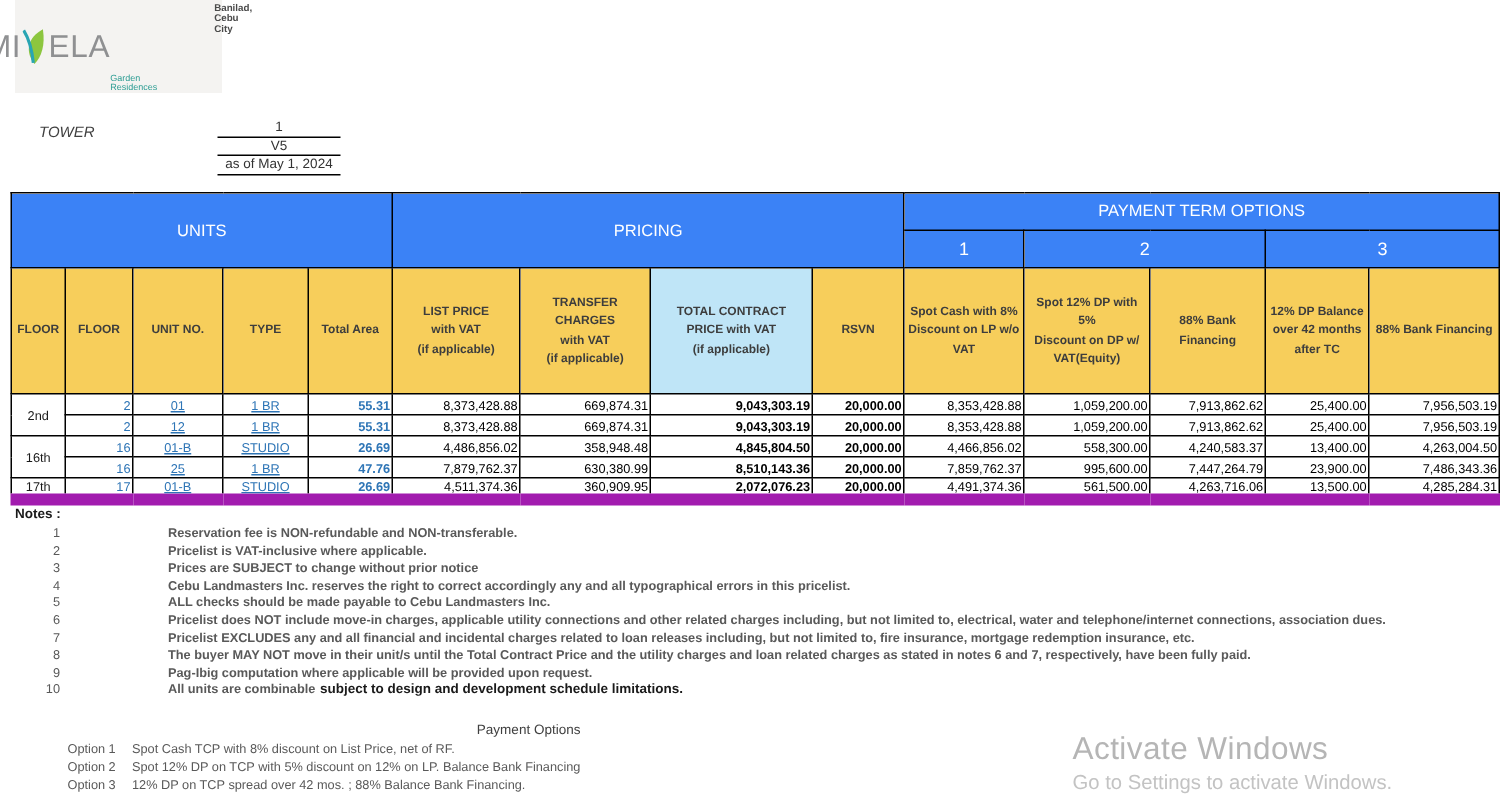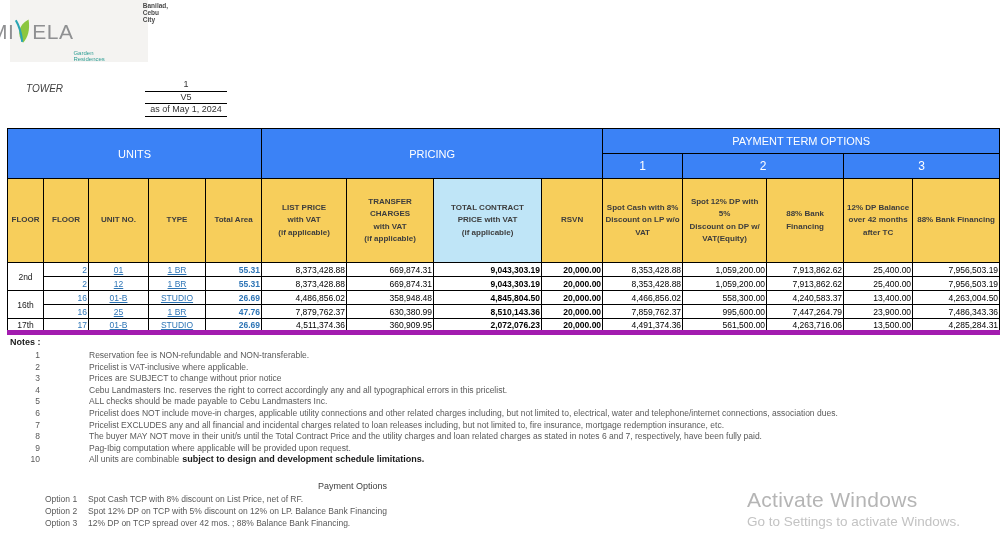--- a/index.html
+++ b/index.html
@@ -31,39 +31,39 @@
   .teal-num { font-size:12px; }
   .colhead { background:#f7ce5b; color:#3d3d3d; font-weight:bold; font-size:8px;
     text-align:center; white-space:pre-line; line-height:1.55; vertical-align:middle; }
   .bluehead { background:#bfe5f7; }
   .drow td { font-size:8.5px; height:14px; background:#fff; }
   .num { text-align:right; padding-right:3px; }
   .ctr { text-align:center;text-decoration:underline; }
   .blue { color:#2e75b6; }
   .b { font-weight:bold; }
   .flabel { font-size:9.5px; text-align:center; color:#1a1a1a; }
-  .lastrow td { border-bottom:5px solid #a21caf; }
+  .lastrow td { border-bottom:8px solid #a21caf; }
 
   
   .notes { position:absolute; left:10px; top:337px; font-size:8.5px; color:#595959; width:990px; }
   .notes-title { font-weight:bold; color:#1a1a1a; font-size:9px; margin-bottom:3px; }
   .note-line { display:flex; line-height:11.6px; white-space:nowrap; }
   .note-num { width:30px; text-align:right; flex:none; }
-  .note-text { margin-left:49px; }
+  .note-text { margin-left:72px;font-weight:bold; }
   .note-bold { font-weight:bold; color:#1a1a1a; font-size:9px; margin-left:3px; }
 
   
   .pay { position:absolute; left:45px; top:481px; font-size:8.5px; color:#595959; }
   .pay-title { font-size:9px; color:#404040; margin-bottom:3px;text-align:right; }
   .pay-line { display:flex; line-height:11.8px; white-space:nowrap; }
   .pay-label { width:34px; flex:none; }
   .pay-text { margin-left:9px; }
 
   
-  .watermark { position:absolute; left:747px; top:488px; }
+  .watermark { position:absolute; left:715px; top:488px; }
   .wm1 { font-size:21px; font-weight:300; color:#b5b5b5; letter-spacing:.3px; }
   .wm2 { font-size:13.5px; color:#c3c3c3; margin-top:2px; }
 </style>
 </head>
 <body>
 
 <div class="page">
 
   <div class="logo">
     <div class="brand-row">

